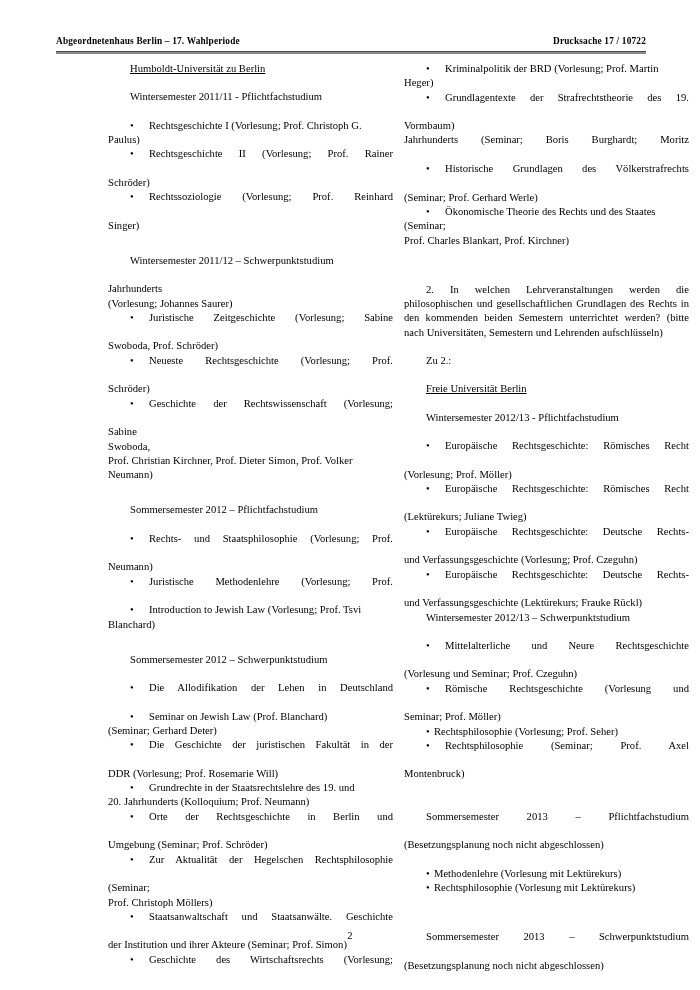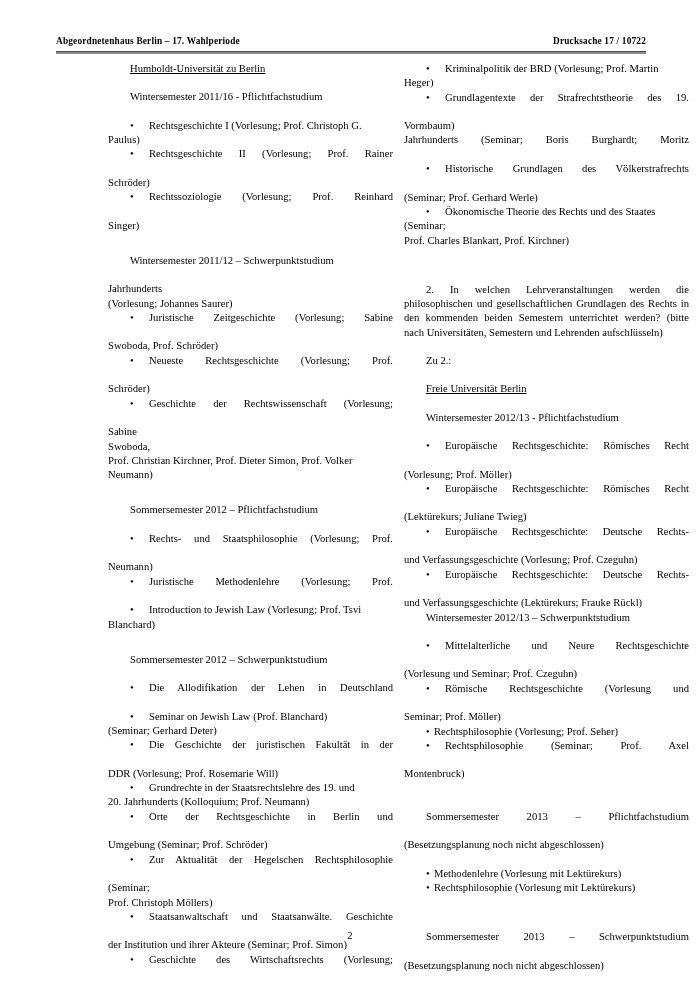--- a/index.html
+++ b/index.html
@@ -152,21 +152,21 @@
   </div>
   <div class="header-rule"></div>
 
   <div class="columns">
 
     <div class="col col-left">
 
       <p class="head-ul"><span>Humboldt-Universität zu Berlin</span></p>
       <div class="spacer-m"></div>
 
-      <p class="subhead">Wintersemester 2011/16 - Pflichtfachstudium</p>
+      <p class="subhead">Wintersemester 2011/11 - Pflichtfachstudium</p>
       <div class="spacer-m"></div>
 
       <p class="bullet"><span class="bul">•</span><span class="btxt">Rechtsgeschichte I (Vorlesung; Prof. Christoph G.</span></p>
       <p class="cont">Paulus)</p>
 
       <p class="bullet stretch"><span class="bul">•</span><span class="btxt">Rechtsgeschichte II (Vorlesung; Prof. Rainer</span></p>
       <p class="cont">Schröder)</p>
 
       <p class="bullet stretch"><span class="bul">•</span><span class="btxt">Rechtssoziologie (Vorlesung; Prof. Reinhard</span></p>
       <p class="cont">Singer)</p>

